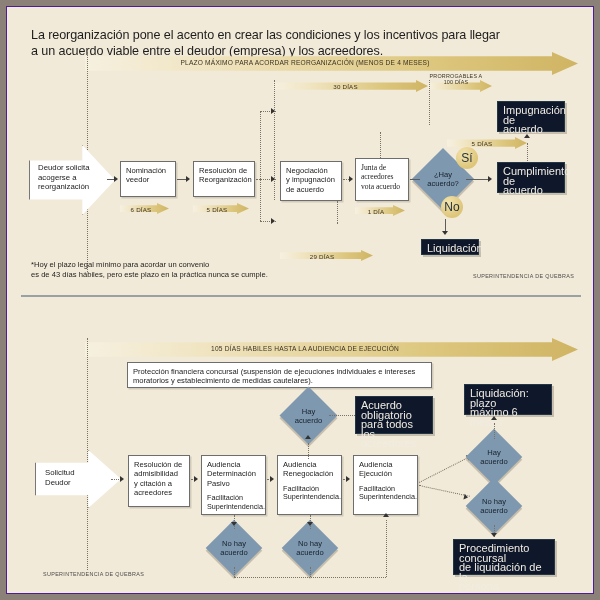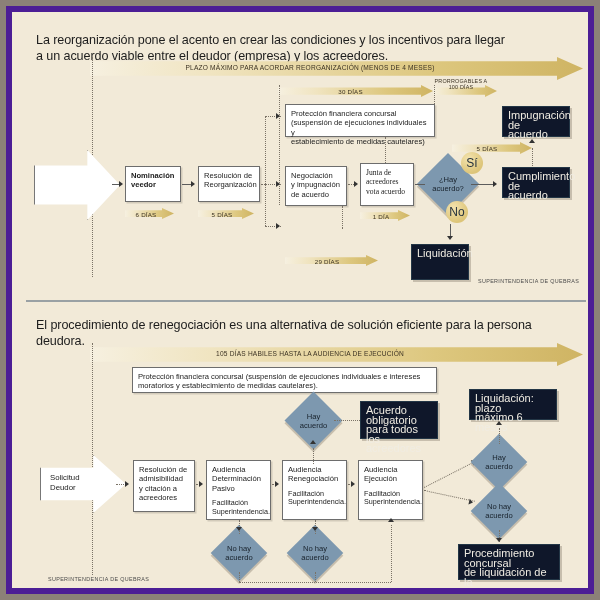--- a/index.html
+++ b/index.html
@@ -5,21 +5,21 @@
   html,body{margin:0;padding:0;}
   body{
     width:600px;height:600px;
     background:#8b8178;
     font-family:"Liberation Sans", sans-serif;
     overflow:hidden;
   }
   .page{
     position:absolute;left:6px;top:6px;width:588px;height:588px;
     background:#f2ead8;
-    border:6px solid #4c1d95;
+    border:1px solid #4c1d95;
     box-sizing:border-box;
     overflow:hidden;
   }
   .headline{
     position:absolute;
     color:#1d1d1d;
     font-size:12.6px;
     line-height:15.5px;
     letter-spacing:-0.1px;
   }
@@ -152,23 +152,26 @@
 
   <div class="gold small" style="left:421px;top:73px;width:64px;height:12px;"></div>
   <div class="goldlbl tiny" style="left:418px;top:66px;width:62px;white-space:pre-line;">PRORROGABLES A
 100 DÍAS</div>
 
   <div class="dot-v" style="left:80px;top:45px;height:220px;"></div>
   <div class="dot-v" style="left:267px;top:73px;height:120px;"></div>
   <div class="dot-v" style="left:422px;top:73px;height:45px;"></div>
 
   <div class="chev" style="left:22px;top:138px;width:86px;height:70px;"></div>
+  <div class="chevtxt" style="left:31px;top:156px;width:62px;white-space:pre-line;">Deudor solicita
+acogerse a
+reorganización</div>
 
   <div class="boxw" style="left:113px;top:154px;width:56px;height:36px;">
-    <span style="white-space:pre-line;font-weight:bold;">Nominación
+    <span style="white-space:pre-line;">Nominación
 veedor</span>
   </div>
   <div class="ln lnh" style="left:100px;top:172px;width:8px;"></div>
   <div class="arrH" style="left:107px;top:169px;"></div>
 
   <div class="gold small" style="left:113px;top:196px;width:49px;height:11px;"></div>
   <div class="goldlbl" style="left:113px;top:199px;width:42px;">6 DÍAS</div>
 
   <div class="boxw" style="left:186px;top:154px;width:62px;height:36px;">
     <span style="white-space:pre-line;">Resolución de
@@ -182,25 +185,20 @@
 
   <div class="dot-h" style="left:249px;top:172px;width:12px;"></div>
   <div class="dot-v" style="left:253px;top:104px;height:110px;"></div>
   <div class="dot-h" style="left:253px;top:104px;width:16px;"></div>
   <div class="arrH" style="left:264px;top:101px;"></div>
   <div class="dot-h" style="left:253px;top:172px;width:16px;"></div>
   <div class="arrH" style="left:264px;top:169px;"></div>
   <div class="dot-h" style="left:253px;top:214px;width:16px;"></div>
   <div class="arrH" style="left:264px;top:211px;"></div>
 
-  <div class="boxw" style="left:273px;top:92px;width:150px;height:33px;">
-    <span style="white-space:pre-line;">Protección financiera concursal
-(suspensión de ejecuciones individuales y
-establecimiento de medidas cautelares)</span>
-  </div>
 
   <div class="boxw" style="left:273px;top:154px;width:62px;height:40px;">
     <span style="white-space:pre-line;">Negociación
 y impugnación
 de acuerdo</span>
   </div>
 
 
   <div class="gold small" style="left:273px;top:243px;width:93px;height:11px;"></div>
   <div class="goldlbl" style="left:273px;top:246px;width:84px;">29 DÍAS</div>
@@ -238,31 +236,32 @@
   <div class="dot-v" style="left:520px;top:136px;height:22px;"></div>
   <div class="arrU" style="left:517px;top:127px;"></div>
 
   <div class="boxd" style="left:490px;top:155px;width:68px;height:31px;">
     <span style="white-space:pre-line;">Cumplimiento
 de acuerdo</span>
   </div>
   <div class="ln lnh" style="left:459px;top:172px;width:24px;"></div>
   <div class="arrH" style="left:481px;top:169px;"></div>
 
-  <div class="boxd" style="left:399px;top:232px;width:58px;height:36px;">
+  <div class="boxd" style="left:414px;top:232px;width:58px;height:16px;">
     <span>Liquidación</span>
   </div>
   <div class="ln lnv" style="left:438px;top:212px;height:14px;"></div>
   <div class="arrD" style="left:435px;top:224px;"></div>
 
+  <div class="note" style="left:24px;top:253px;width:330px;white-space:pre-line;">*Hoy el plazo legal mínimo para acordar un convenio
+es de 43 días hábiles, pero este plazo en la práctica nunca se cumple.</div>
   <div class="credit" style="left:466px;top:266px;">SUPERINTENDENCIA DE QUEBRAS</div>
 
   <div class="divider" style="left:14px;top:288px;width:560px;"></div>
 
-  <div class="headline" style="left:24px;top:306px;width:545px;">El procedimiento de renegociación es una alternativa de solución eficiente para la persona deudora.</div>
 
   <div class="gold" style="left:78px;top:331px;width:493px;height:23px;"></div>
   <div class="goldlbl big" style="left:78px;top:338px;width:440px;">105 DÍAS HABILES HASTA LA AUDIENCIA DE EJECUCIÓN</div>
   <div class="dot-v" style="left:80px;top:331px;height:232px;"></div>
 
   <div class="boxw" style="left:120px;top:355px;width:305px;height:26px;">
     <span style="white-space:pre-line;">Protección financiera concursal (suspensión de ejecuciones individuales e intereses
 moratorios y establecimiento de medidas cautelares).</span>
   </div>
 

